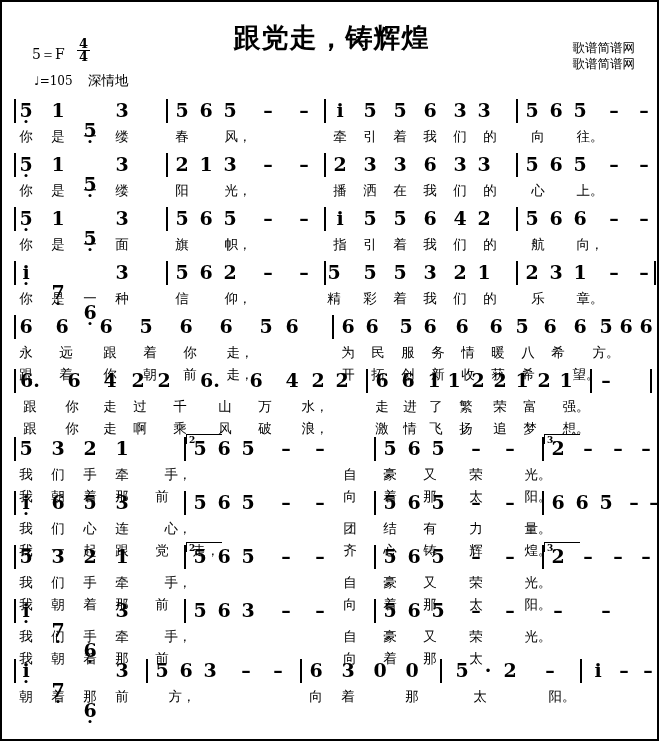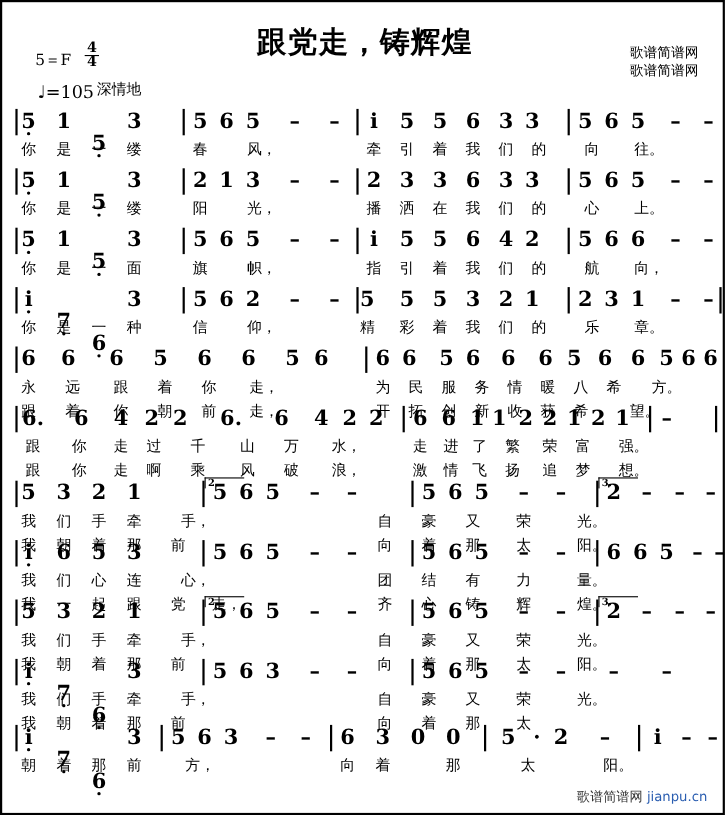--- a/index.html
+++ b/index.html
@@ -60,21 +60,21 @@
     text-align: center;
     line-height: 12px;
     font-weight: bold;
   }
   .meter .num { display: block; border-bottom: 1.6px solid #000; padding: 0 2px;}
   .meter .den { display: block; padding: 0 2px;}
   .tempo {
     position: absolute;
     top: 72px;
     left: 32px;
-    font-size: 16px;
+    font-size: 12px;
     font-family: "DejaVu Serif", serif;
   }
   .expr {
     position: absolute;
     top: 70px;
     left: 86px;
     font-size: 13.5px;
     font-family: "DejaVu Sans", sans-serif;
   }
 
@@ -704,18 +704,14 @@
           <div class="cell lyr" style="left: 172px;">方，</div>
           <div class="cell lyr" style="left: 306px;">向</div>
           <div class="cell lyr" style="left: 338px;">着</div>
           <div class="cell lyr" style="left: 402px;">那</div>
           <div class="cell lyr" style="left: 470px;">太</div>
           <div class="cell lyr" style="left: 552px;">阳。</div>
         </div>
       </div>
     </div>
 
-  <div class="watermark">
-    <span>歌谱简谱网</span>
-    <span class="blue">jianpu.cn</span>
-  </div>
 
 </div>
 
 </body></html>

